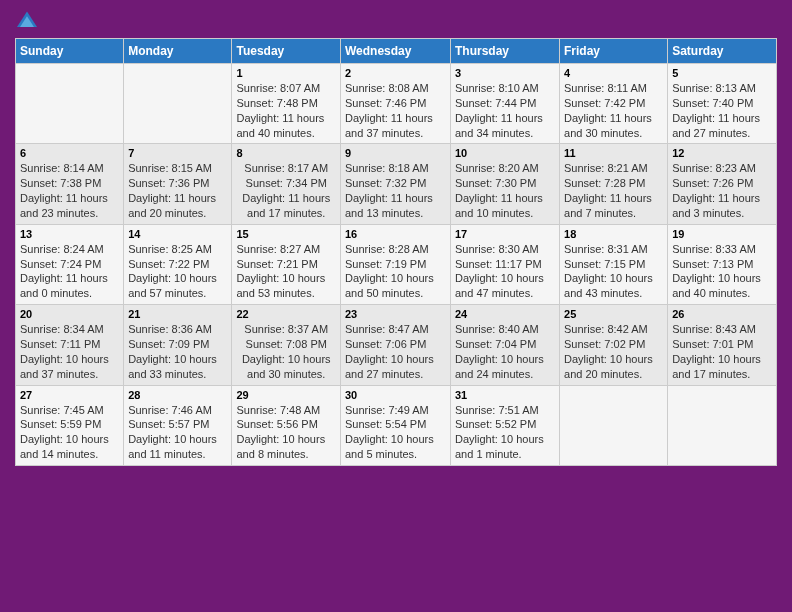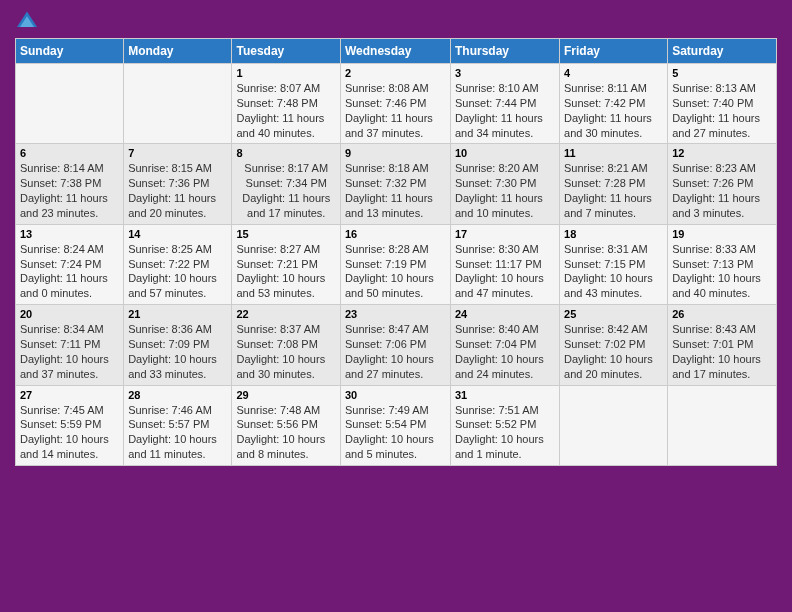--- a/index.html
+++ b/index.html
@@ -264,21 +264,21 @@
 Daylight: 10 hours and 37 minutes.</div>
           </td>
           <td>
             <span class="day-num">21</span>
             <div class="day-info" style="white-space: pre-line;">Sunrise: 8:36 AM
 Sunset: 7:09 PM
 Daylight: 10 hours and 33 minutes.</div>
           </td>
           <td>
             <span class="day-num">22</span>
-            <div class="day-info" style="white-space: pre-line;">Sunrise: 8:37 AM
+            <div class="day-info" style="white-space: pre-line; text-align: center;">Sunrise: 8:37 AM
 Sunset: 7:08 PM
 Daylight: 10 hours and 30 minutes.</div>
           </td>
           <td>
             <span class="day-num">23</span>
             <div class="day-info" style="white-space: pre-line;">Sunrise: 8:47 AM
 Sunset: 7:06 PM
 Daylight: 10 hours and 27 minutes.</div>
           </td>
           <td>

